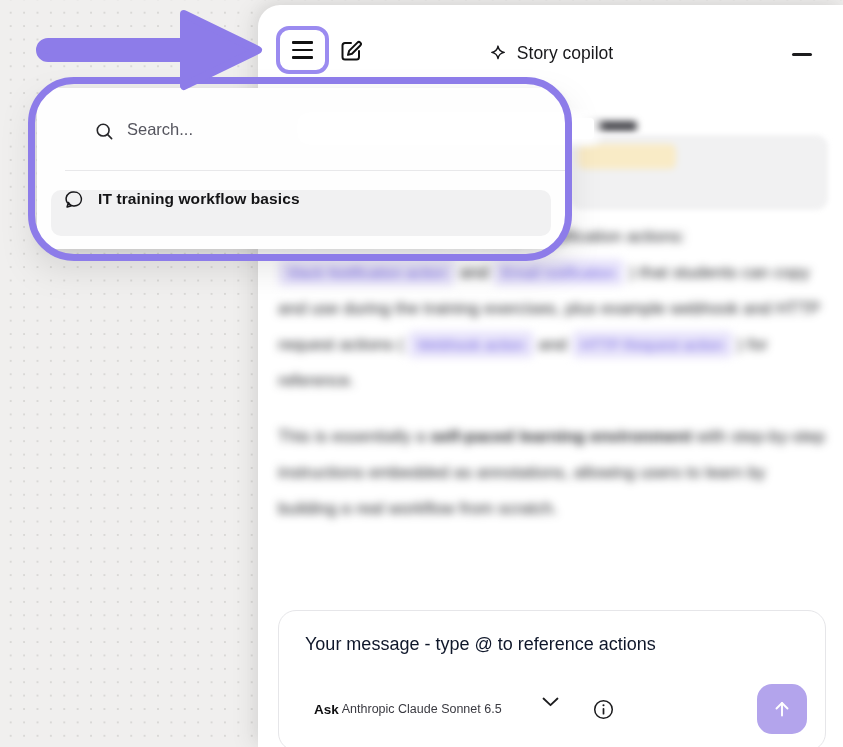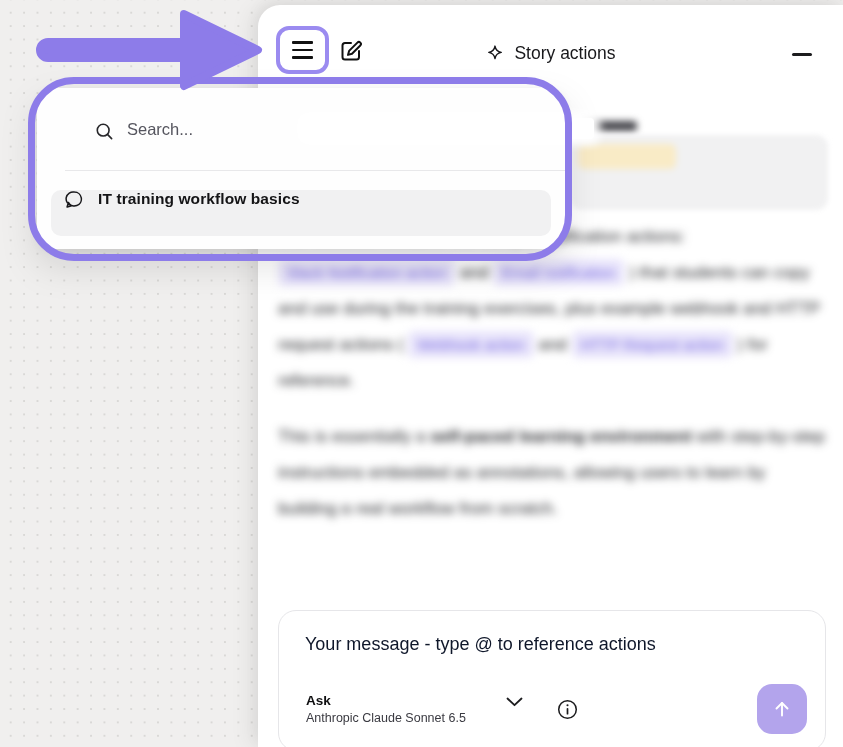--- a/index.html
+++ b/index.html
@@ -63,21 +63,21 @@
     position:absolute; left:20px; top:605px; width:548px; height:141px;
     background:#fff; border:1px solid #e6e6e9; border-radius:18px;
   }
   .composer-placeholder {
     position:absolute; left:26px; top:23px; font-size:18px; color:#0f172a;
   }
   .composer-row {
     position:absolute; left:27px; right:18px; bottom:15px; height:52px;
     display:flex; align-items:center;
   }
-  .mode-block { display:flex; flex-direction:column; gap:3px; cursor:pointer; }
+  .mode-block { display:flex; flex-direction:row; gap:3px; cursor:pointer;margin-left:8px; }
   .mode-label { font-size:13.5px; font-weight:700; color:#0f0f11; }
   .model-label { font-size:12.5px; color:#3a3a41; }
   .chevron-wrap { margin-left:40px; margin-top:-14px; cursor:pointer; }
   .info-wrap { margin-left:34px; width:21px; height:21px; cursor:pointer; }
   .send-btn {
     margin-left:auto; width:50px; height:50px; background:#b3a4ec;
     border:none; border-radius:15px; display:flex; align-items:center;
     justify-content:center; cursor:pointer;
   }
 
@@ -134,21 +134,21 @@
     <svg width="24" height="24" viewBox="0 0 24 24" fill="none" stroke="#111" stroke-width="2" stroke-linecap="round" stroke-linejoin="round">
       <path d="M12 4H6a2.5 2.5 0 0 0-2.5 2.5V18A2.5 2.5 0 0 0 6 20.5h11.5A2.5 2.5 0 0 0 20 18v-6"></path>
       <path d="M18.4 3.6a2.05 2.05 0 0 1 2.9 2.9L13 14.8l-4 1.1 1.1-4z"></path>
     </svg>
   </div>
 
   <div class="window-title">
     <svg width="20" height="20" viewBox="0 0 24 24" fill="none" stroke="#18181b" stroke-width="1.7" stroke-linejoin="round">
       <path d="M12 2.5c.75 4.6 2.9 6.75 7.5 7.5-4.6.75-6.75 2.9-7.5 7.5-.75-4.6-2.9-6.75-7.5-7.5 4.6-.75 6.75-2.9 7.5-7.5Z"></path>
     </svg>
-    <span>Story actions</span>
+    <span>Story copilot</span>
   </div>
 
   <div class="minimize-btn"></div>
 
   <div class="user-label-blur"></div>
   <div class="user-bubble">
     <div class="mention-chip"></div>
   </div>
 
   <div class="messages">

